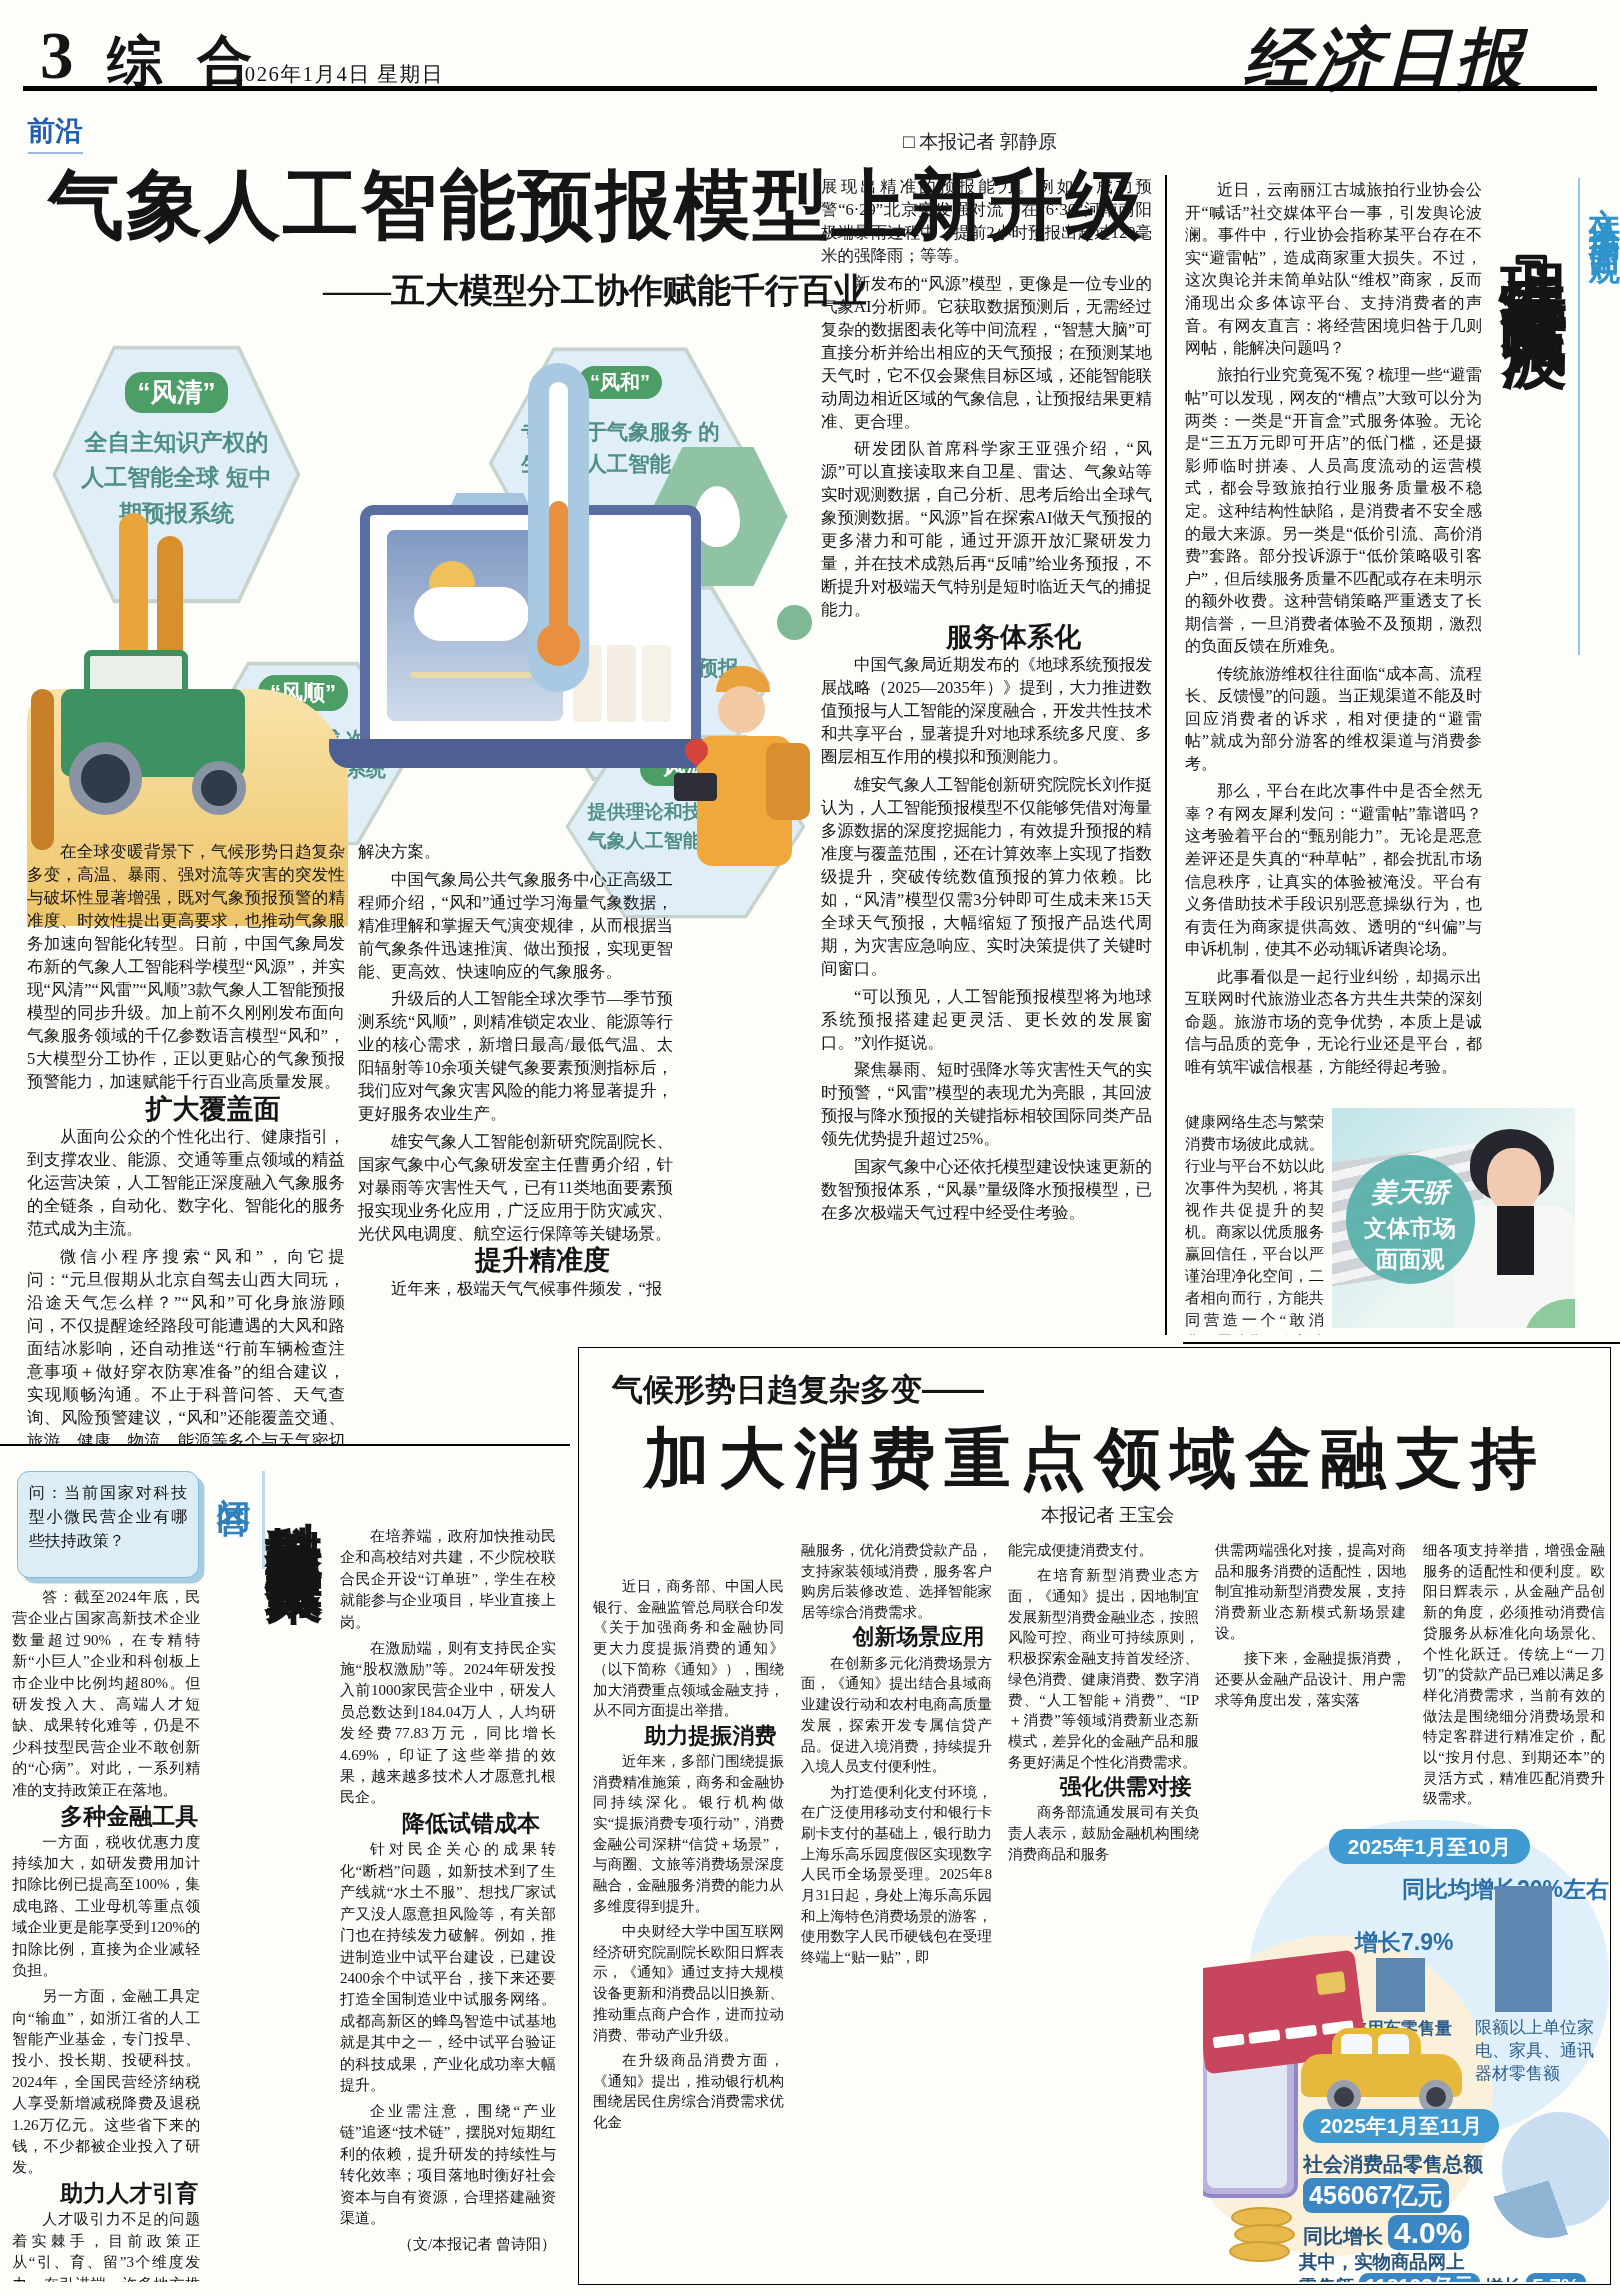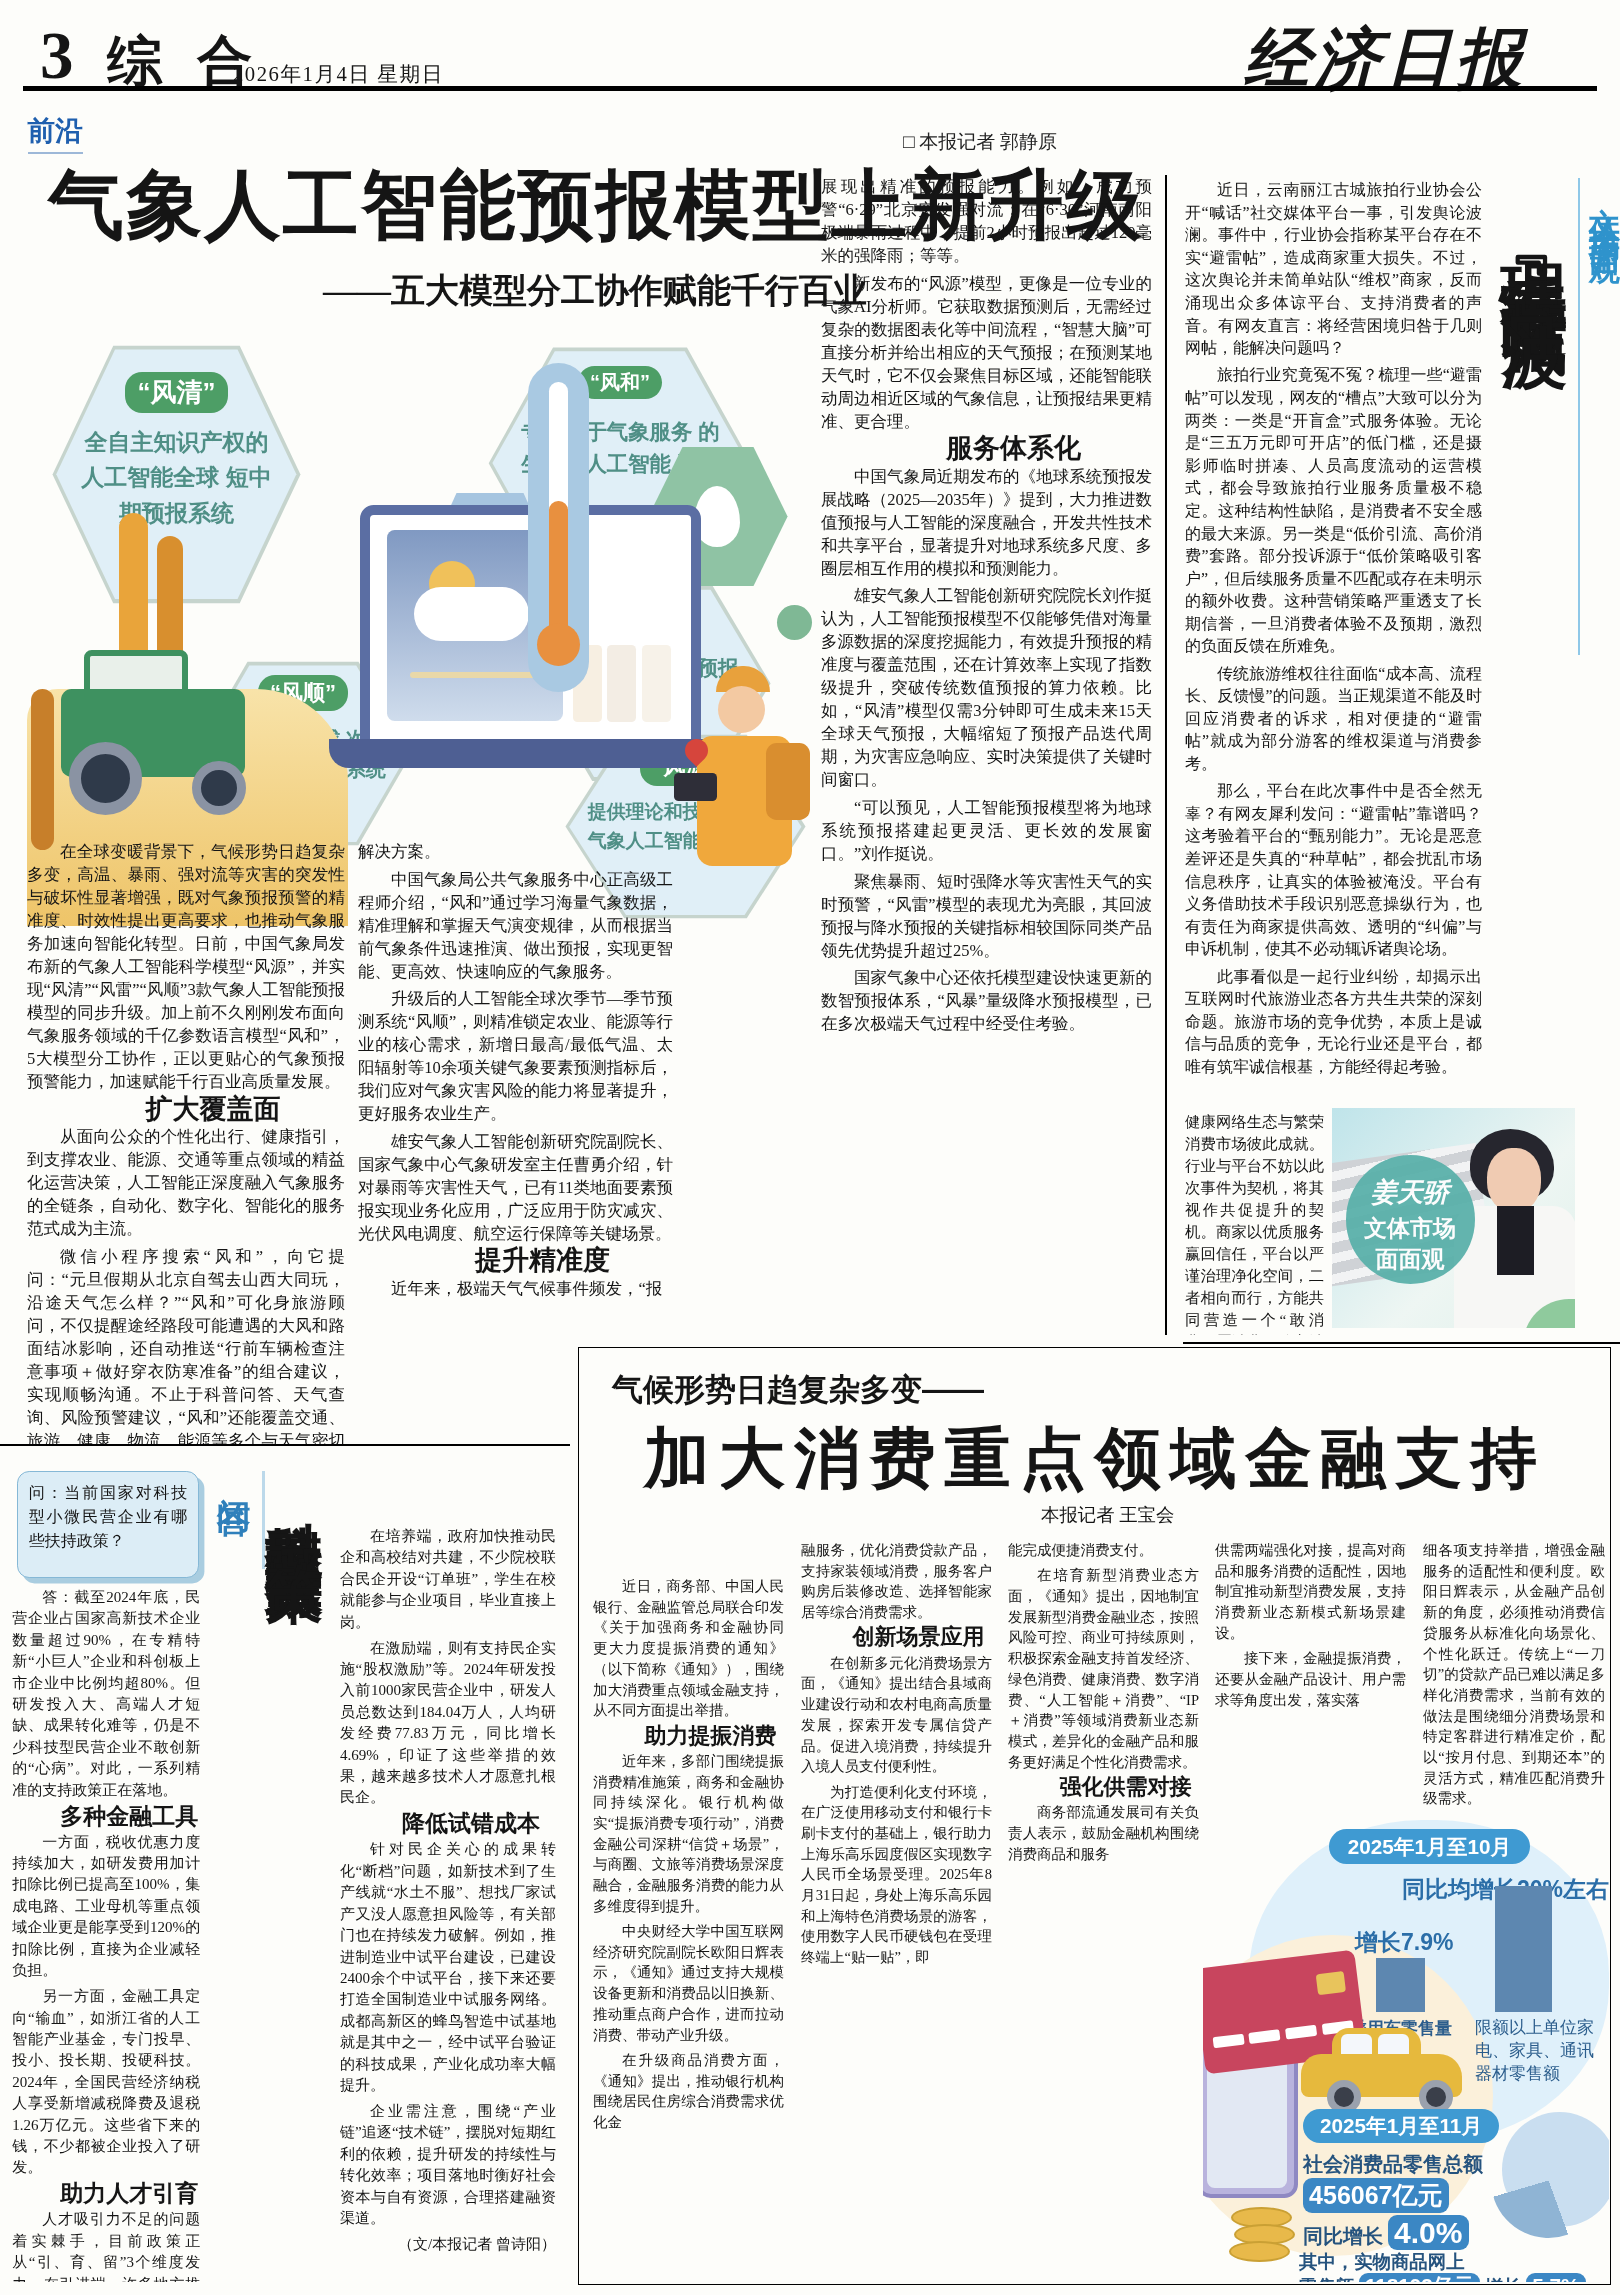--- a/index.html
+++ b/index.html
@@ -143,20 +143,21 @@
     <p class="noind">解决方案。</p>
     <p>中国气象局公共气象服务中心正高级工程师介绍，“风和”通过学习海量气象数据，精准理解和掌握天气演变规律，从而根据当前气象条件迅速推演、做出预报，实现更智能、更高效、快速响应的气象服务。</p>
     <p>升级后的人工智能全球次季节—季节预测系统“风顺”，则精准锁定农业、能源等行业的核心需求，新增日最高/最低气温、太阳辐射等10余项关键气象要素预测指标后，我们应对气象灾害风险的能力将显著提升，更好服务农业生产。</p>
     <p>雄安气象人工智能创新研究院副院长、国家气象中心气象研发室主任曹勇介绍，针对暴雨等灾害性天气，已有11类地面要素预报实现业务化应用，广泛应用于防灾减灾、光伏风电调度、航空运行保障等关键场景。</p>
     <p class="subhd" style="font-size:27px;">提升精准度</p>
     <p>近年来，极端天气气候事件频发，“报</p>
   </div>
   <div class="abs col" style="left:821px;top:175px;width:331px;height:1271px;font-size:16.5px;line-height:23px;">
     <p class="noind">展现出精准的预报能力。例如，成功预警“6·29”北京突发强对流；在“6·30”河南南阳极端暴雨过程中，提前2小时预报出超过120毫米的强降雨；等等。</p>
     <p>新发布的“风源”模型，更像是一位专业的气象AI分析师。它获取数据预测后，无需经过复杂的数据图表化等中间流程，“智慧大脑”可直接分析并给出相应的天气预报；在预测某地天气时，它不仅会聚焦目标区域，还能智能联动周边相近区域的气象信息，让预报结果更精准、更合理。</p>
+    <p>研发团队首席科学家王亚强介绍，“风源”可以直接读取来自卫星、雷达、气象站等实时观测数据，自己分析、思考后给出全球气象预测数据。“风源”旨在探索AI做天气预报的更多潜力和可能，通过开源开放汇聚研发力量，并在技术成熟后再“反哺”给业务预报，不断提升对极端天气特别是短时临近天气的捕捉能力。</p>
     <p class="subhd" style="font-size:27px;">服务体系化</p>
     <p>中国气象局近期发布的《地球系统预报发展战略（2025—2035年）》提到，大力推进数值预报与人工智能的深度融合，开发共性技术和共享平台，显著提升对地球系统多尺度、多圈层相互作用的模拟和预测能力。</p>
     <p>雄安气象人工智能创新研究院院长刘作挺认为，人工智能预报模型不仅能够凭借对海量多源数据的深度挖掘能力，有效提升预报的精准度与覆盖范围，还在计算效率上实现了指数级提升，突破传统数值预报的算力依赖。比如，“风清”模型仅需3分钟即可生成未来15天全球天气预报，大幅缩短了预报产品迭代周期，为灾害应急响应、实时决策提供了关键时间窗口。</p>
     <p>“可以预见，人工智能预报模型将为地球系统预报搭建起更灵活、更长效的发展窗口。”刘作挺说。</p>
     <p>聚焦暴雨、短时强降水等灾害性天气的实时预警，“风雷”模型的表现尤为亮眼，其回波预报与降水预报的关键指标相较国际同类产品领先优势提升超过25%。</p>
     <p>国家气象中心还依托模型建设快速更新的数智预报体系，“风暴”量级降水预报模型，已在多次极端天气过程中经受住考验。</p>
   </div>
 
   <div class="abs rule" style="left:1165px;top:175px;width:1.5px;height:1160px;"></div>
 

